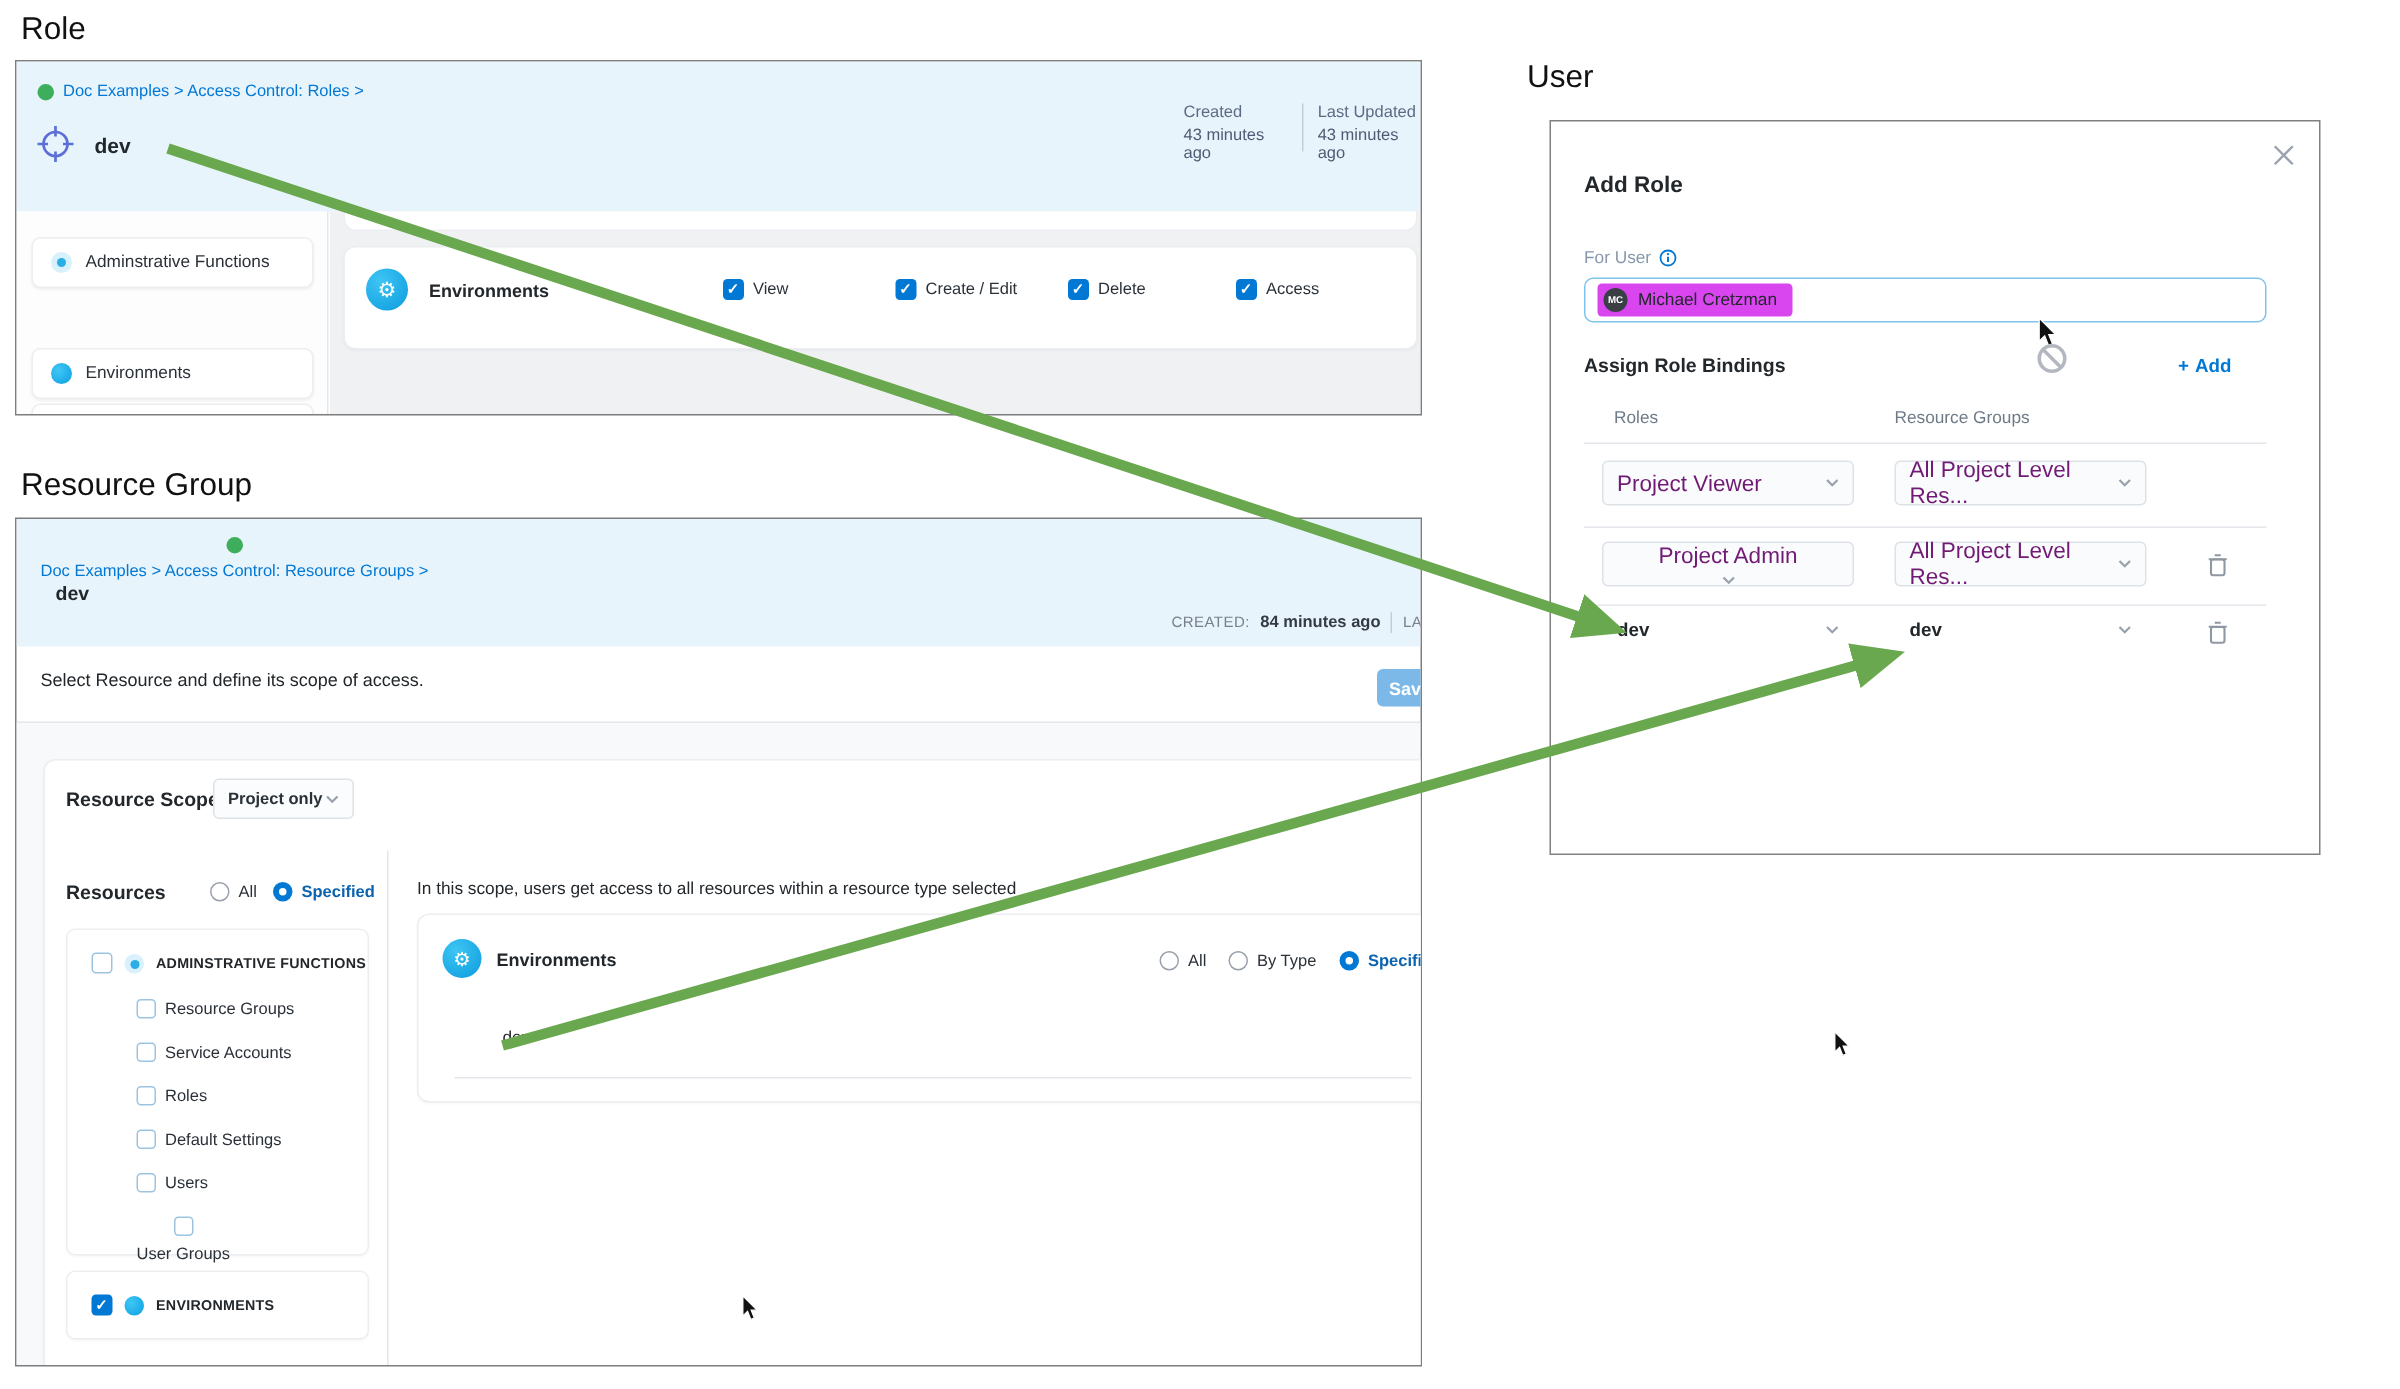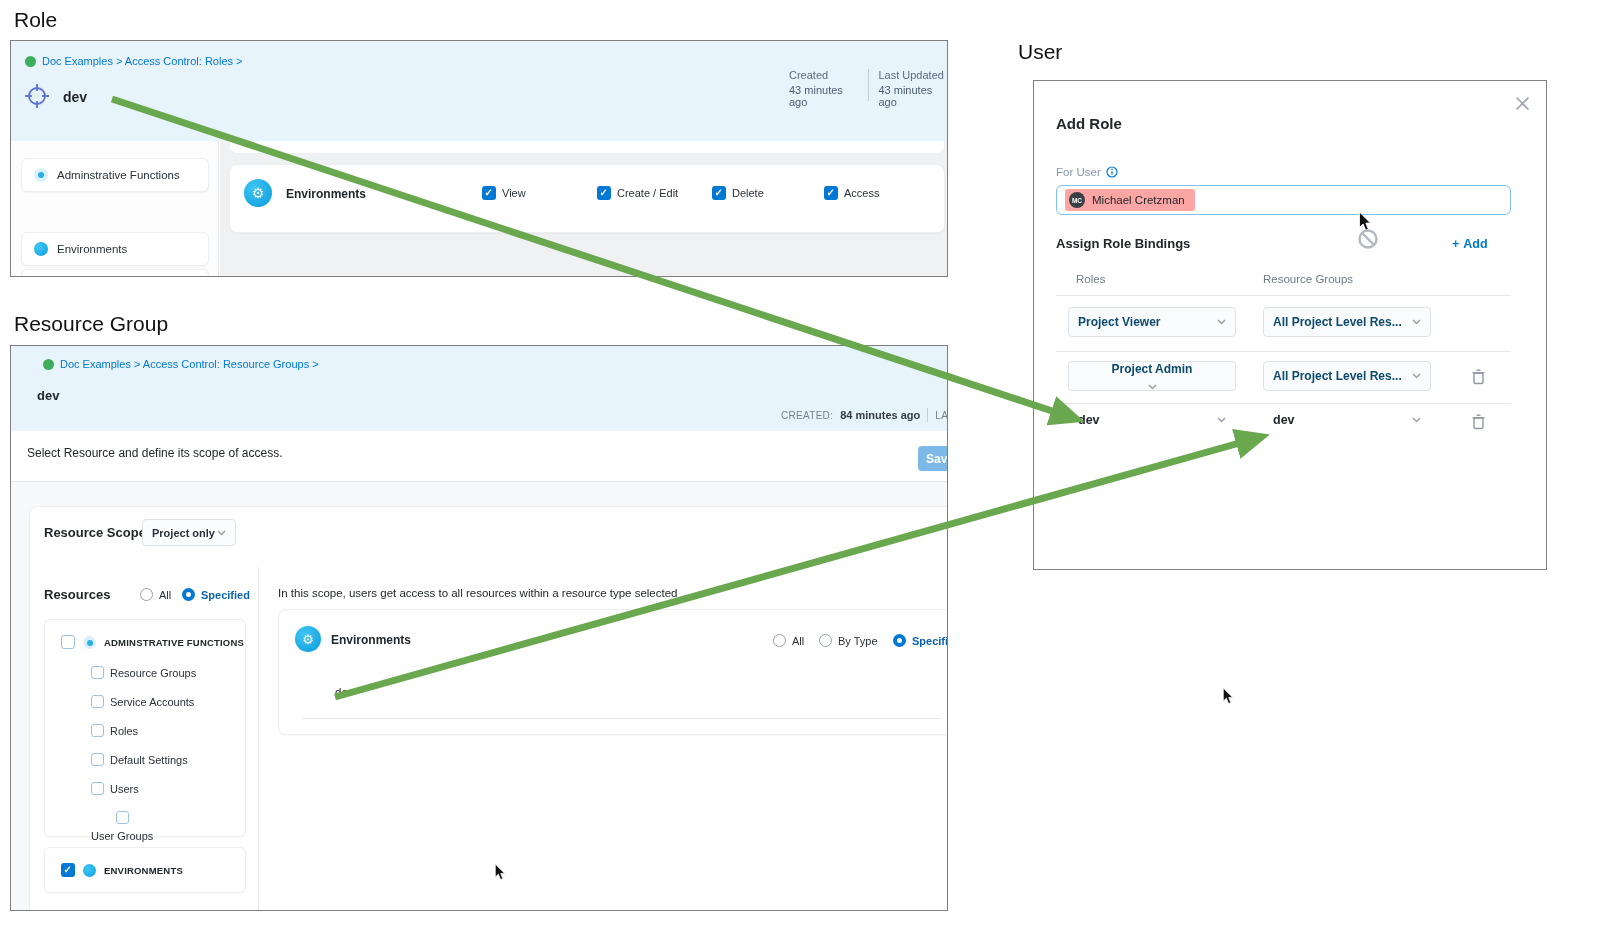--- a/index.html
+++ b/index.html
@@ -41,21 +41,21 @@
   .chk { width:14px; height:14px; border-radius:3px; flex:0 0 auto; position:relative; }
   .chk.on { background:#0278d5; }
   .chk.on::after { content:"✓"; position:absolute; left:2.5px; top:0.5px; font-size:10px; color:#fff; font-weight:700; }
   .chk.off { background:#fff; border:1.5px solid #9cc3e0; }
   .radio { width:13px; height:13px; border-radius:50%; flex:0 0 auto; }
   .radio.off { border:1.5px solid #98a1ab; background:#fff; }
   .radio.on { border:4px solid #0278d5; background:#fff; }
   .opt { display:flex; align-items:center; gap:6px; font-size:11px; color:#2b3138; }
 
   .select-box { display:flex; align-items:center; justify-content:space-between; padding:0 9px;
-                background:#fafbfc; border:1px solid #dde2e7; border-radius:4px; color:#0c4a6e; font-size:12px;font-weight:bold; }
+                background:#fafbfc; border:1px solid #dde2e7; border-radius:4px; color:#701a75; font-size:15px; }
   .chev { flex:0 0 auto; }
 
   .hairline { position:absolute; background:#e3e6ea; }
 
   
   #arrow-layer { position:absolute; left:0; top:0; width:1600px; height:926px; pointer-events:none; z-index:60; }
   .cursor { position:absolute; z-index:70; pointer-events:none; }
 
   .trash-btn { position:absolute; width:18px; height:18px; display:flex; align-items:center; justify-content:center; }
 </style>
@@ -131,21 +131,21 @@
       </div>
     </div>
 
   </div>
 
   <div class="big-heading" style="left:14px; top:312px;">Resource Group</div>
 
   <div class="panel" style="left:10px; top:345px; width:938px; height:566px;">
     <div class="bluehead" style="height:85px;"></div>
 
-    <div class="crumb" style="left:32px; top:12px;">
+    <div class="crumb" style="left:16px; top:12px;flex-direction:column;">
       <span class="dot"></span>
       <span>Doc Examples &gt; Access Control: Resource Groups &gt;</span>
     </div>
     <div class="page-title" style="left:26px; top:42px; font-size:13px;">dev</div>
 
     <div style="position:absolute; left:770px; top:62px; display:flex; align-items:center; gap:7px; white-space:nowrap;">
       <span style="font-size:10px; color:#77808c; letter-spacing:.3px;">CREATED:</span>
       <span style="font-size:11px; font-weight:700; color:#343b44;">84 minutes ago</span>
       <span class="vdiv" style="height:14px;"></span>
       <span style="font-size:10px; color:#77808c; letter-spacing:.3px;">LAST UPD</span>
@@ -256,21 +256,21 @@
     <div style="position:absolute; left:22px; top:85px; display:flex; align-items:center; gap:5px;">
       <span style="font-size:11.5px; color:#8798ab;">For User</span>
       <svg width="12" height="12" viewBox="0 0 12 12">
         <circle cx="6" cy="6" r="5" fill="none" stroke="#0278d5" stroke-width="1.2"></circle>
         <line x1="6" y1="5.2" x2="6" y2="8.6" stroke="#0278d5" stroke-width="1.3"></line>
         <circle cx="6" cy="3.4" r=".8" fill="#0278d5"></circle>
       </svg>
     </div>
 
     <div style="position:absolute; left:22px; top:104px; width:455px; height:30px; border:1.5px solid #7fc3ec; border-radius:6px; background:#fff; display:flex; align-items:center; padding-left:8px;">
-      <div style="display:flex; align-items:center; gap:7px; background:#fca5a5; border-radius:3px; height:22px; padding:0 10px 0 4px;">
+      <div style="display:flex; align-items:center; gap:7px; background:#d946ef; border-radius:3px; height:22px; padding:0 10px 0 4px;">
         <span style="width:16px; height:16px; border-radius:50%; background:#3a3f45; color:#fff; font-size:6.5px; font-weight:700; display:flex; align-items:center; justify-content:center;">MC</span>
         <span style="font-size:11.5px; color:#22272b;">Michael Cretzman</span>
       </div>
     </div>
 
     <div style="position:absolute; left:22px; top:155px; font-size:13px; font-weight:700;">Assign Role Bindings</div>
     <div style="position:absolute; left:418px; top:156px; display:flex; align-items:center; gap:4px; color:#0278d5; font-size:12.5px; font-weight:700;">
       <span>+</span>
       <span>Add</span>
     </div>

